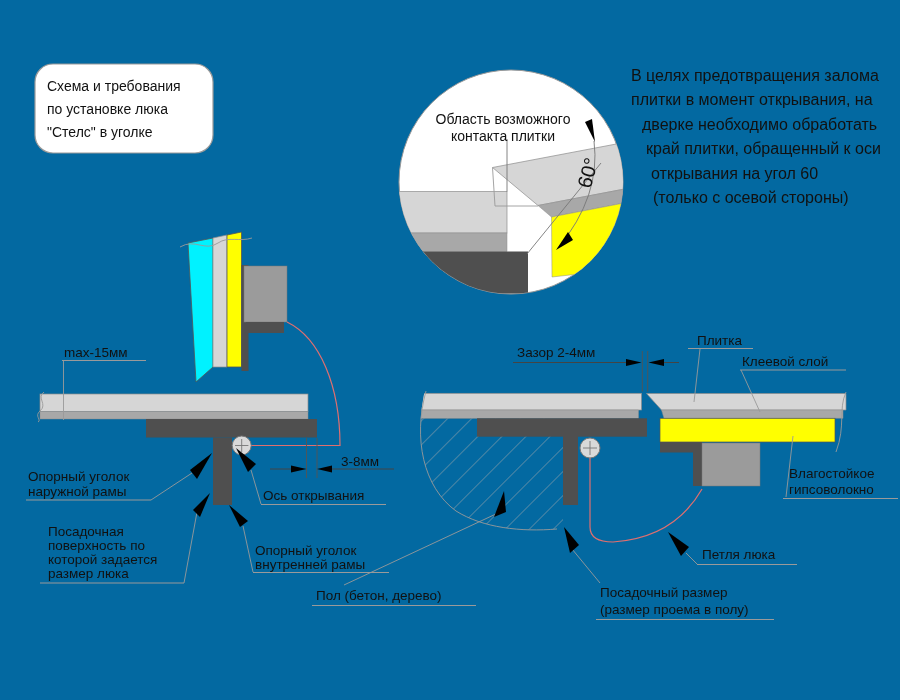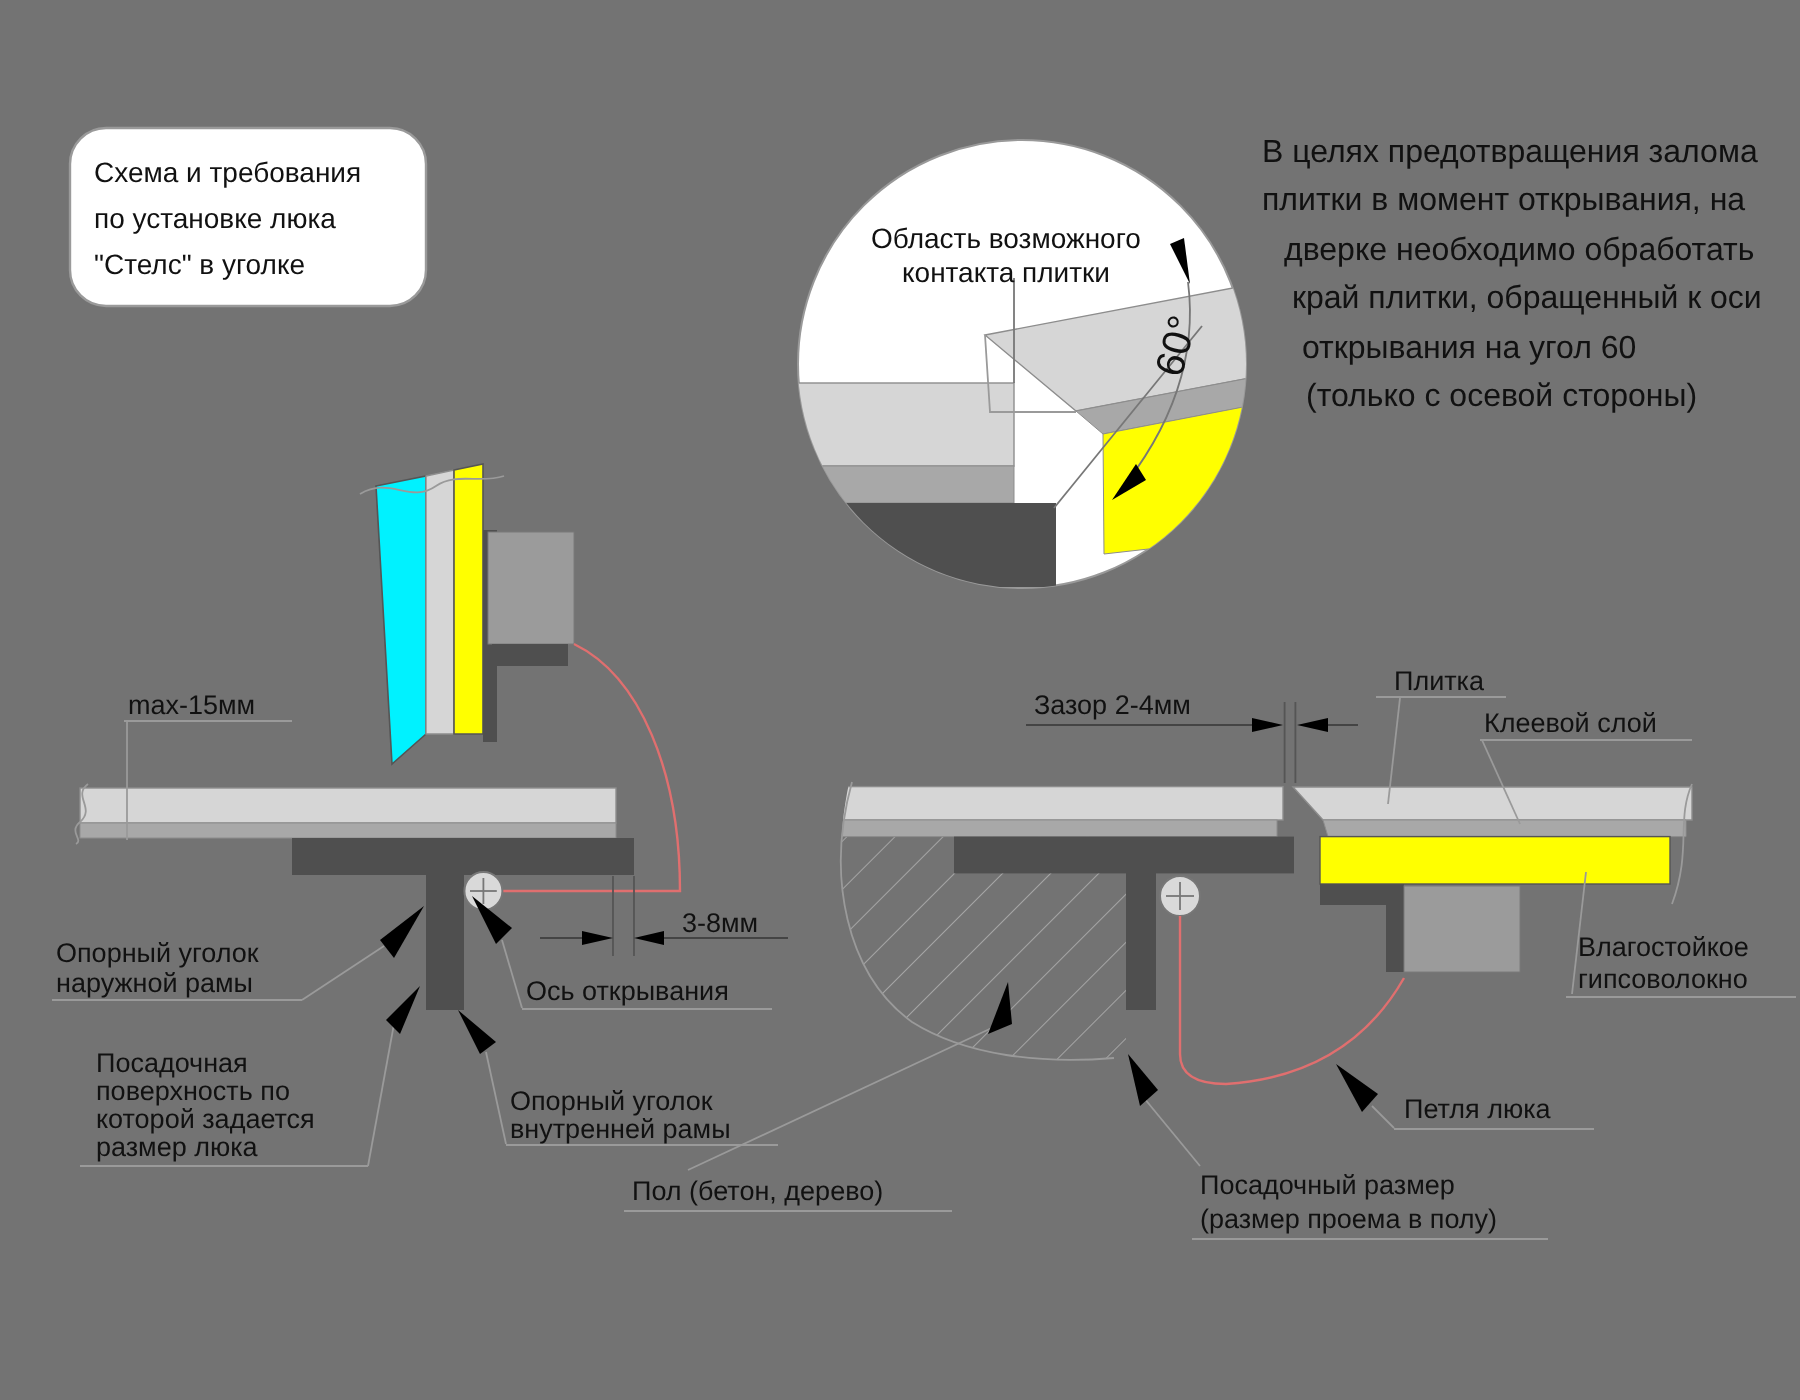--- a/index.html
+++ b/index.html
@@ -1,16 +1,16 @@
 <!DOCTYPE html>
 <html><head>
 <meta charset="utf-8">
 <style>
   html,body{margin:0;padding:0;background:#fff;}
-  .stage{position:relative;width:900px;height:700px;background:#737373;overflow:hidden;}
+  .stage{position:relative;width:900px;height:700px;background:#0369a1;overflow:hidden;}
   svg text{font-family:"Liberation Sans",sans-serif;fill:#111;}
   .lbl{font-size:13.5px;}
   .note{font-size:16px;}
   .ttl{font-size:14px;}
   .det{font-size:14px;}
   .ang{font-size:20px;}
   .u{stroke:#9a9a9a;stroke-width:1;}
   .ld{stroke:#9a9a9a;stroke-width:0.9;fill:none;}
   .ol{stroke:#777;stroke-width:0.9;fill:none;}
   .arr{fill:#000;stroke:none;}

